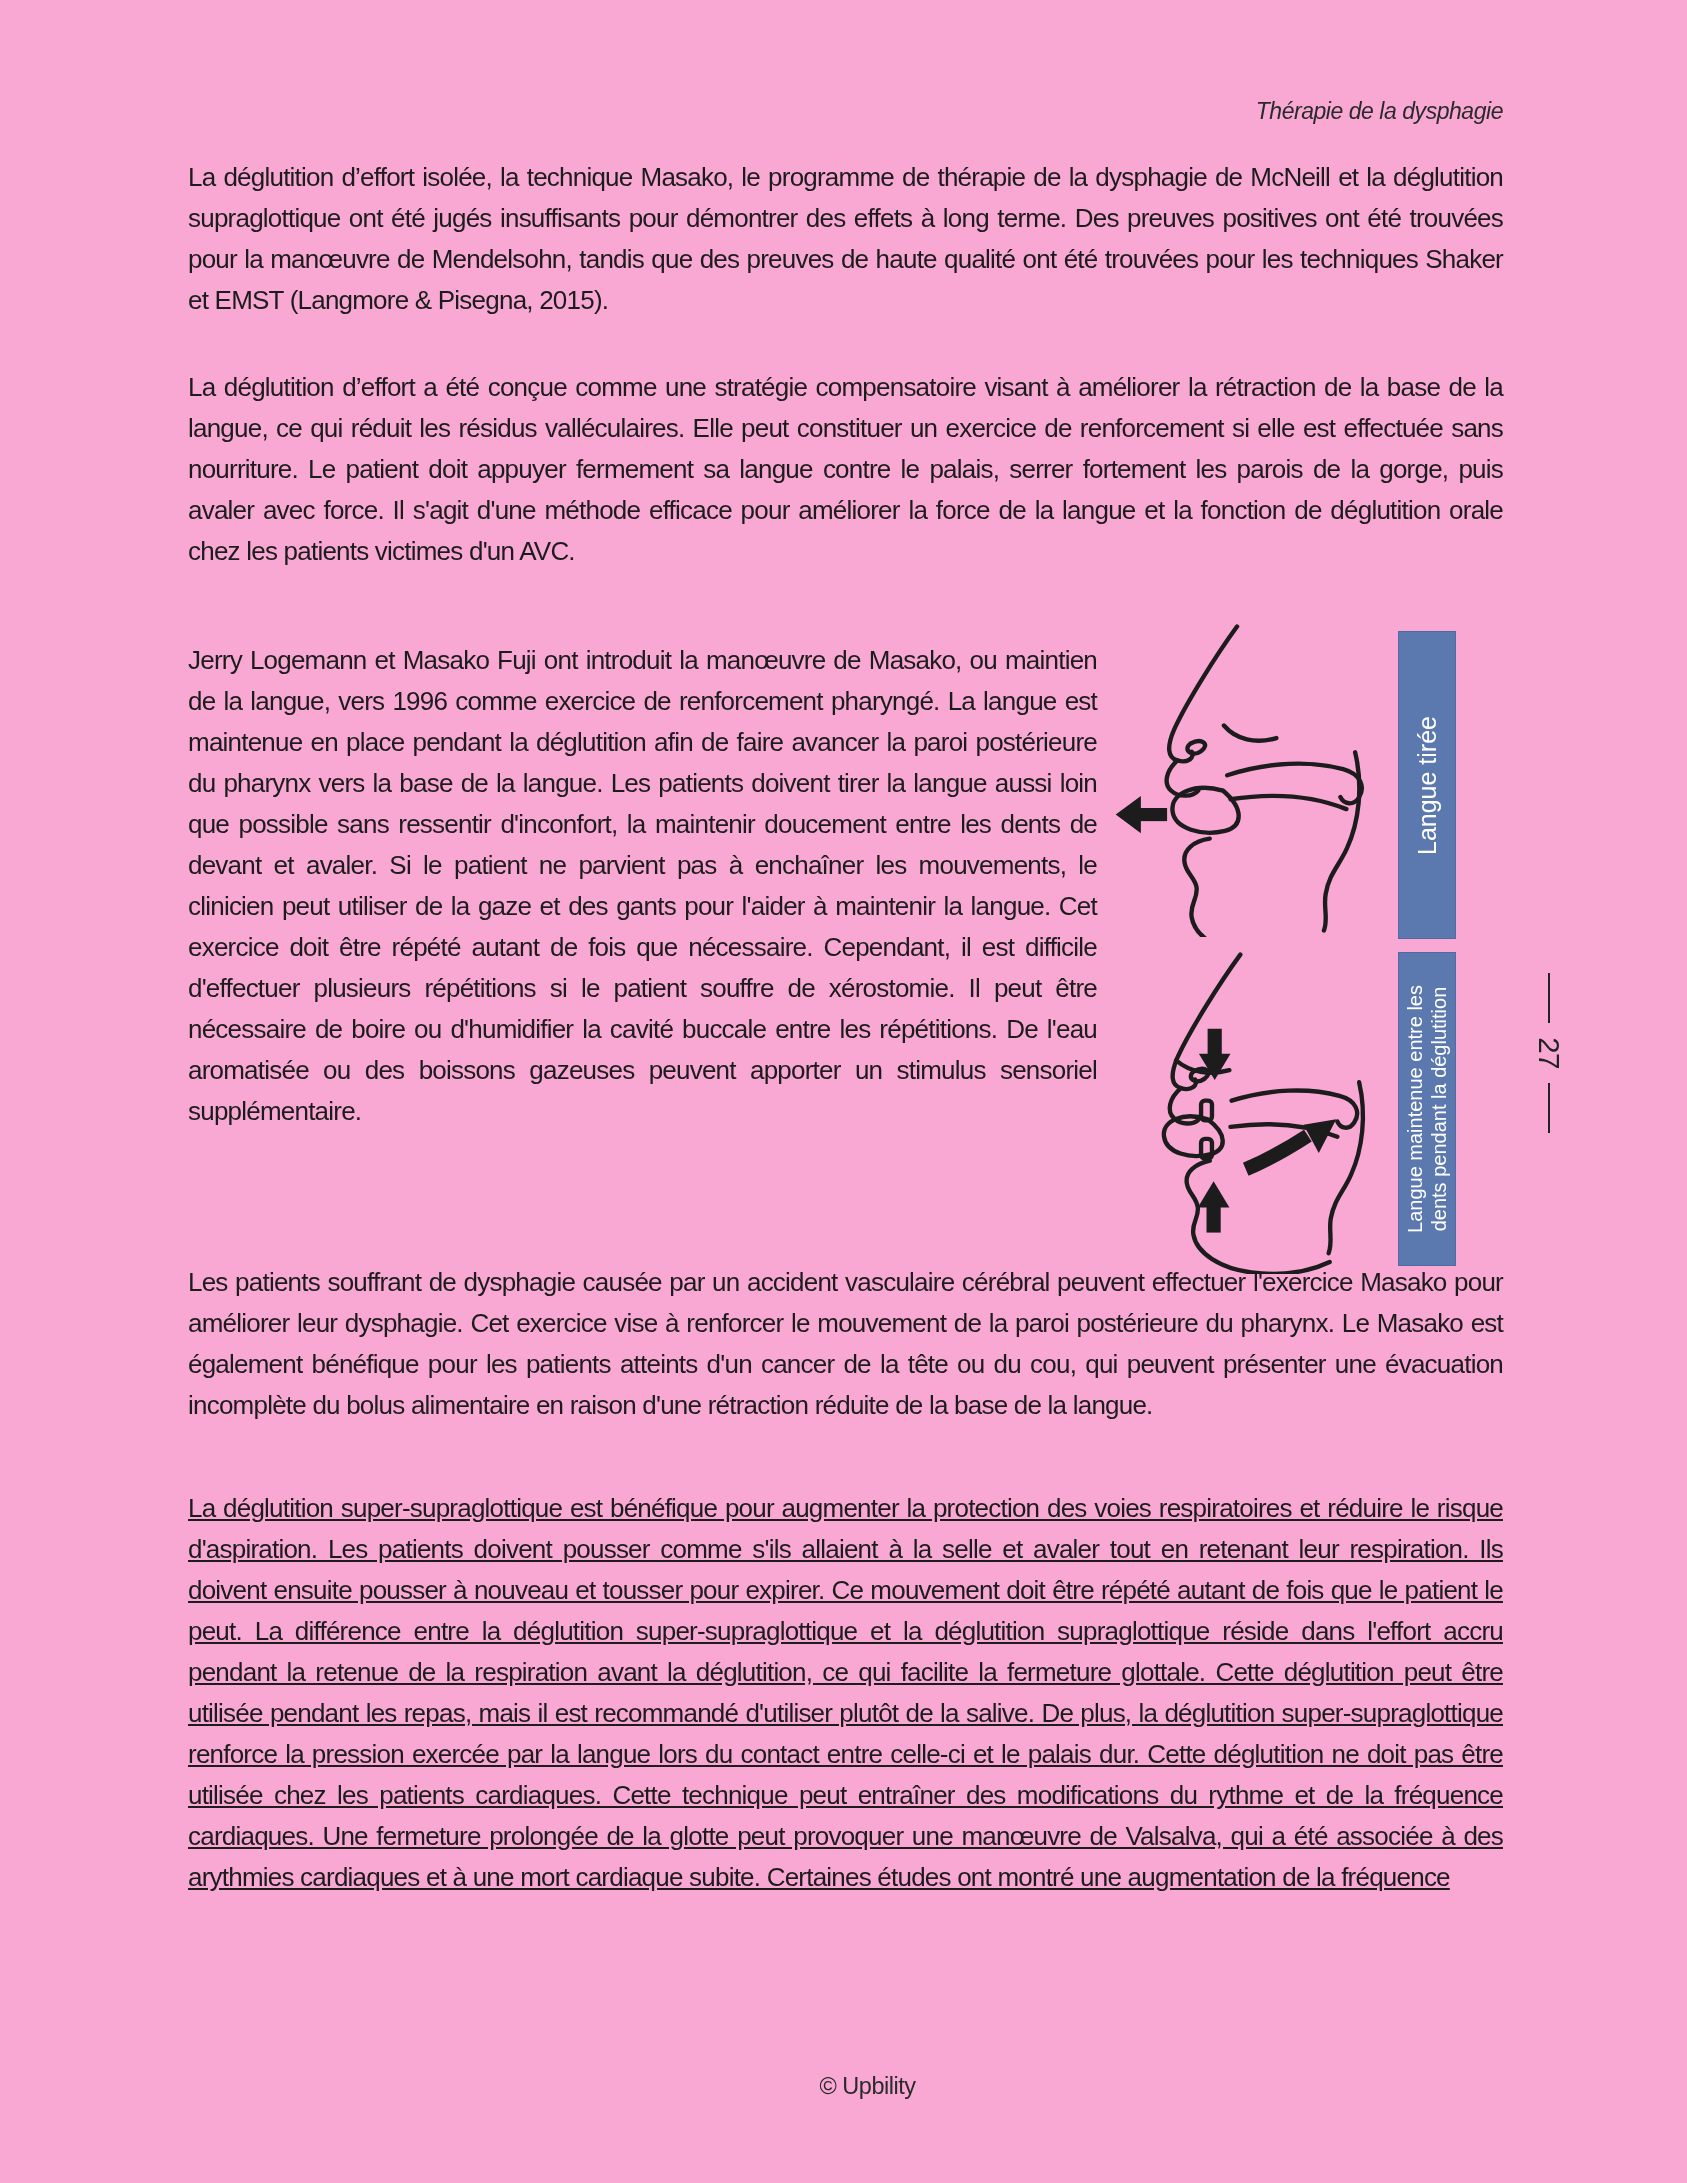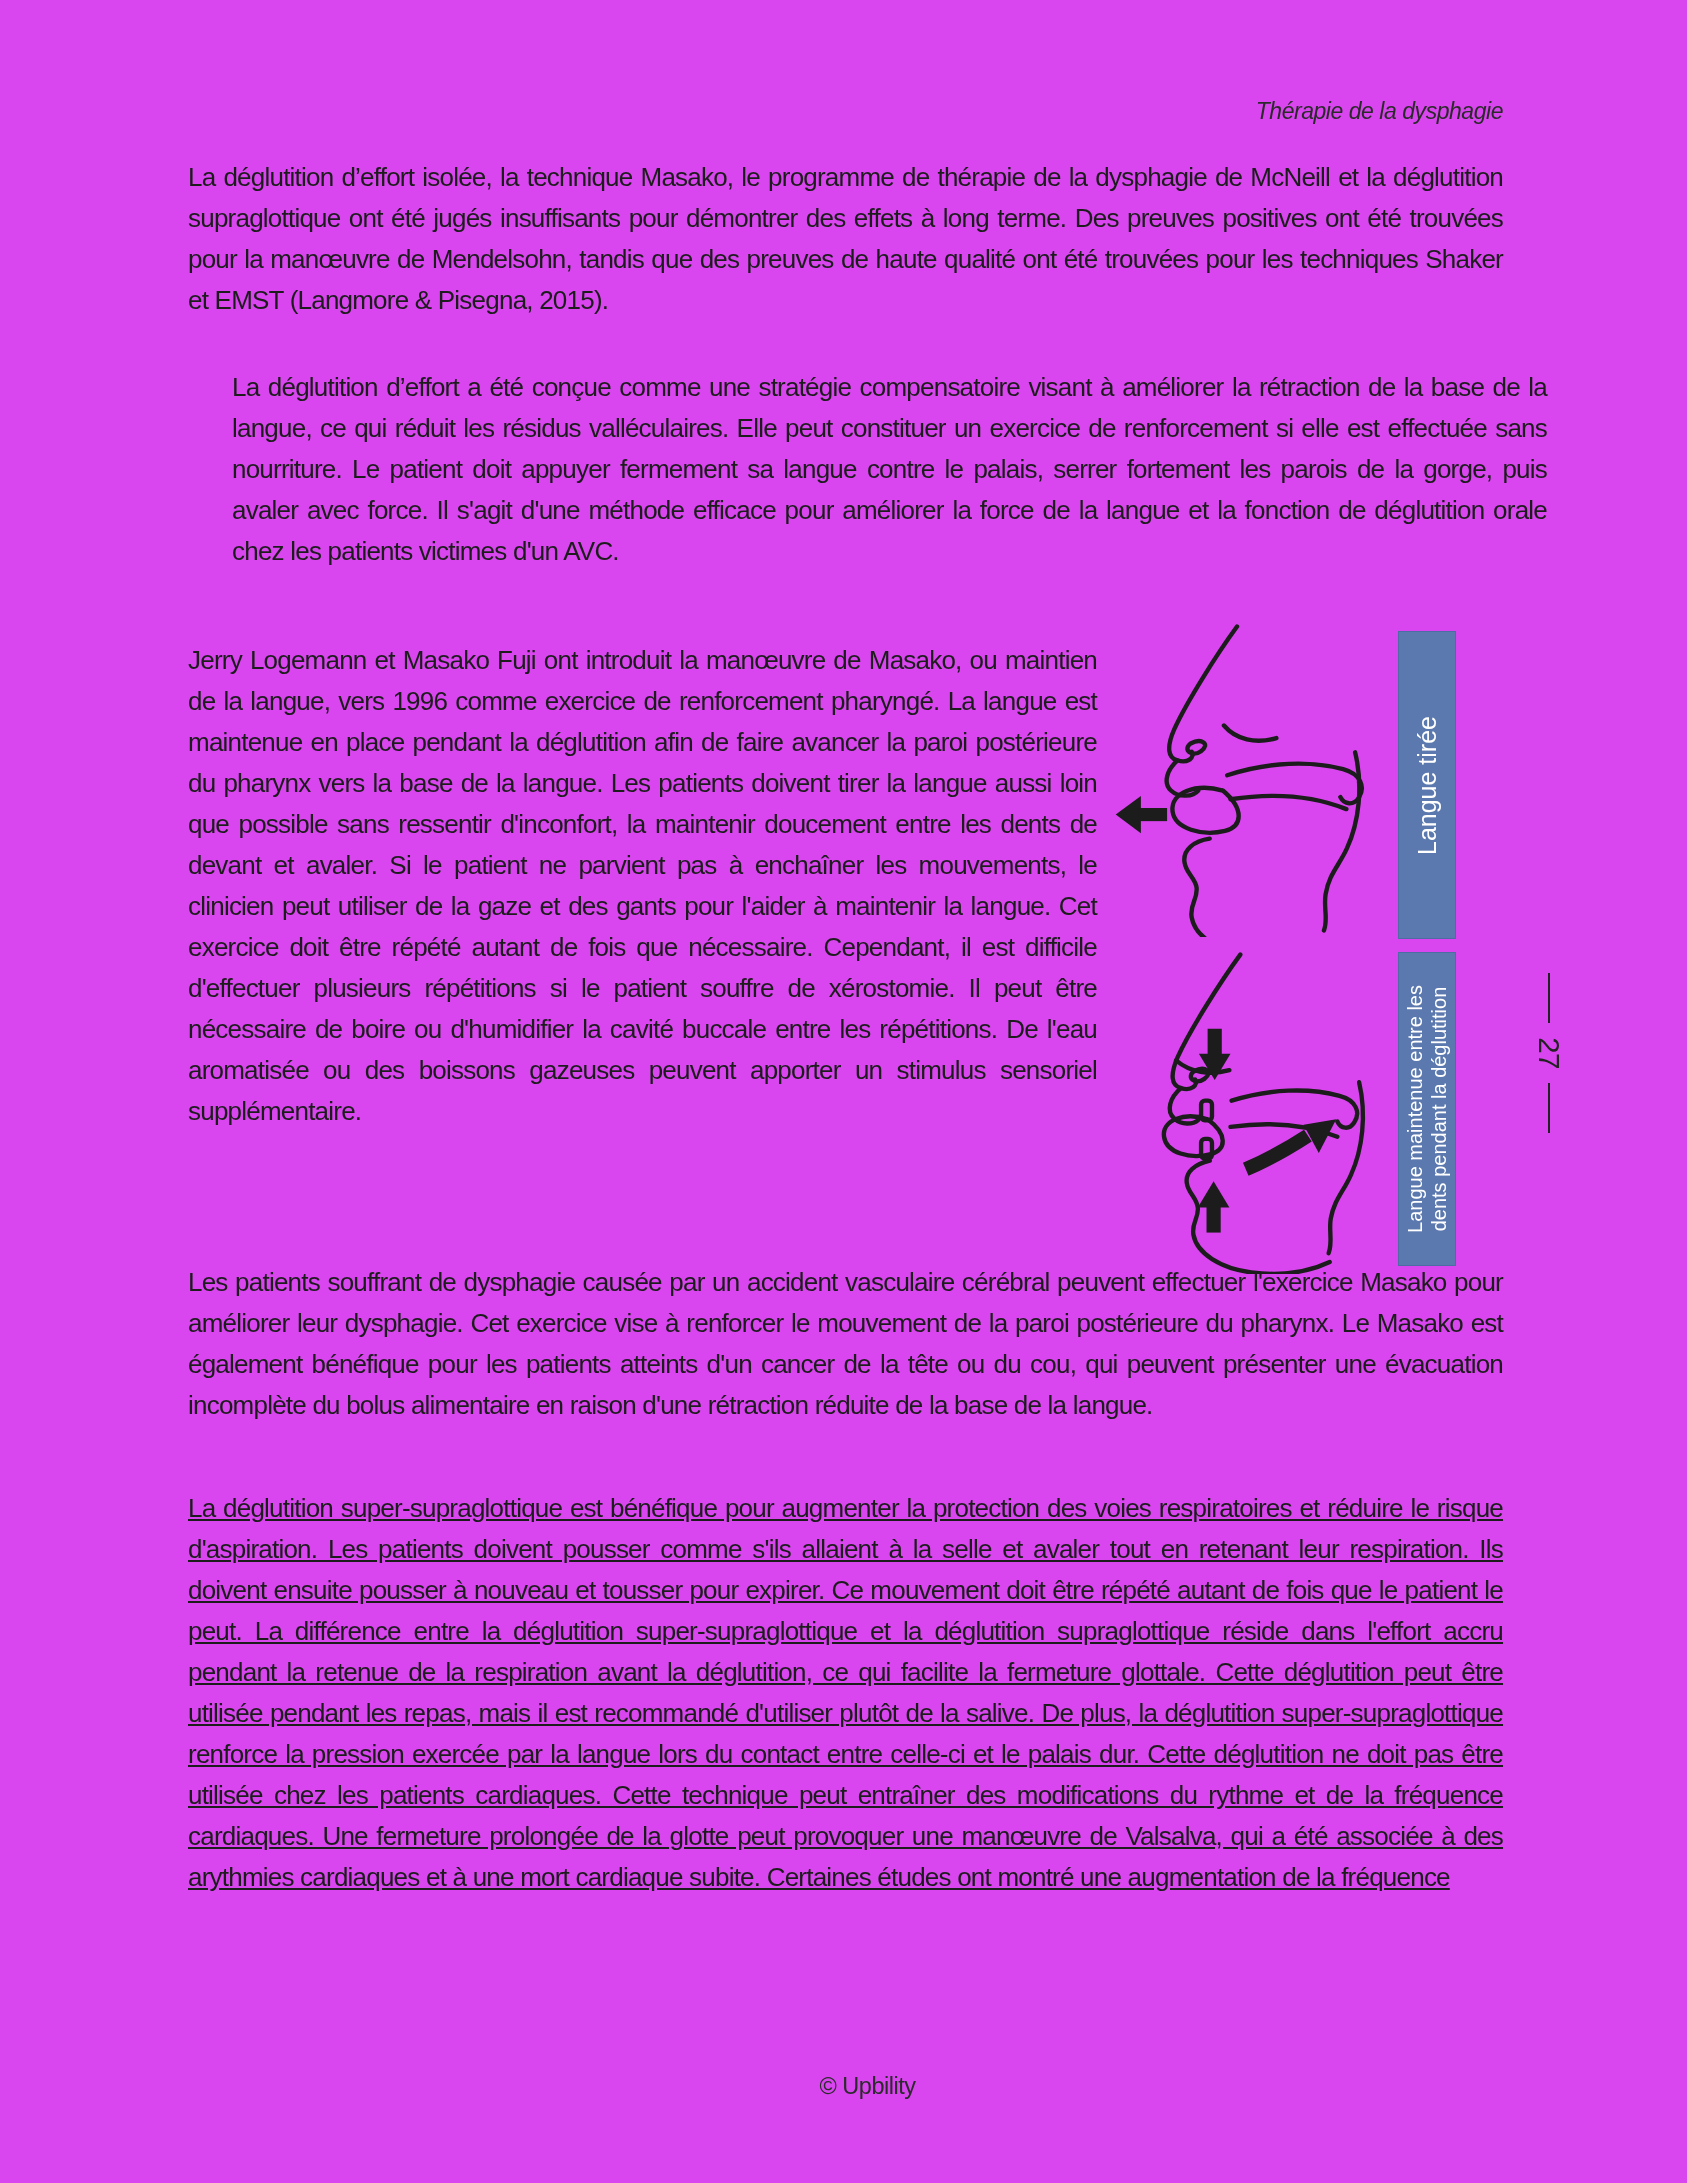--- a/index.html
+++ b/index.html
@@ -1,35 +1,35 @@
 <!DOCTYPE html>
 <html style="font-size:8.7px"><head>
 <meta charset="utf-8">
 <style>
   html,body{margin:0;padding:0;background:#ffffff;}
   .page{
     position:relative;
     width:1687px;height:2183px;
-    background:#d946ef;
+    background:#f9a8d4;
     font-family:"Liberation Sans", sans-serif;
     color:#1c1c1c;
     overflow:hidden;
   }
   .running-head{
     position:absolute;left:188px;top:98px;width:1315px;
     text-align:right;font-style:italic;font-size:23px;color:#2a2a2a;
     letter-spacing:-0.02em;
   }
   .para{
     position:absolute;left:188px;width:1315px;
     font-size:26px;line-height:41px;letter-spacing:-0.03em;
     text-align:justify;color:#1c1c1c;margin:0;
   }
   #p1{top:157px;}
-  #p2{top:367px;margin-left:44px;}
+  #p2{top:367px;}
   #p3{top:640px;width:909px;}
   #p4{top:1262px;}
   #p5{top:1488px;text-decoration:underline;}
   .figure{position:absolute;}
   .vbar{
     position:absolute;left:1398px;width:58px;
     background:#5b79ae;border:1.1px solid #4d6ca3;box-sizing:border-box;
     display:flex;align-items:center;justify-content:center;
   }
   #vbar1{top:631px;height:308px;}

